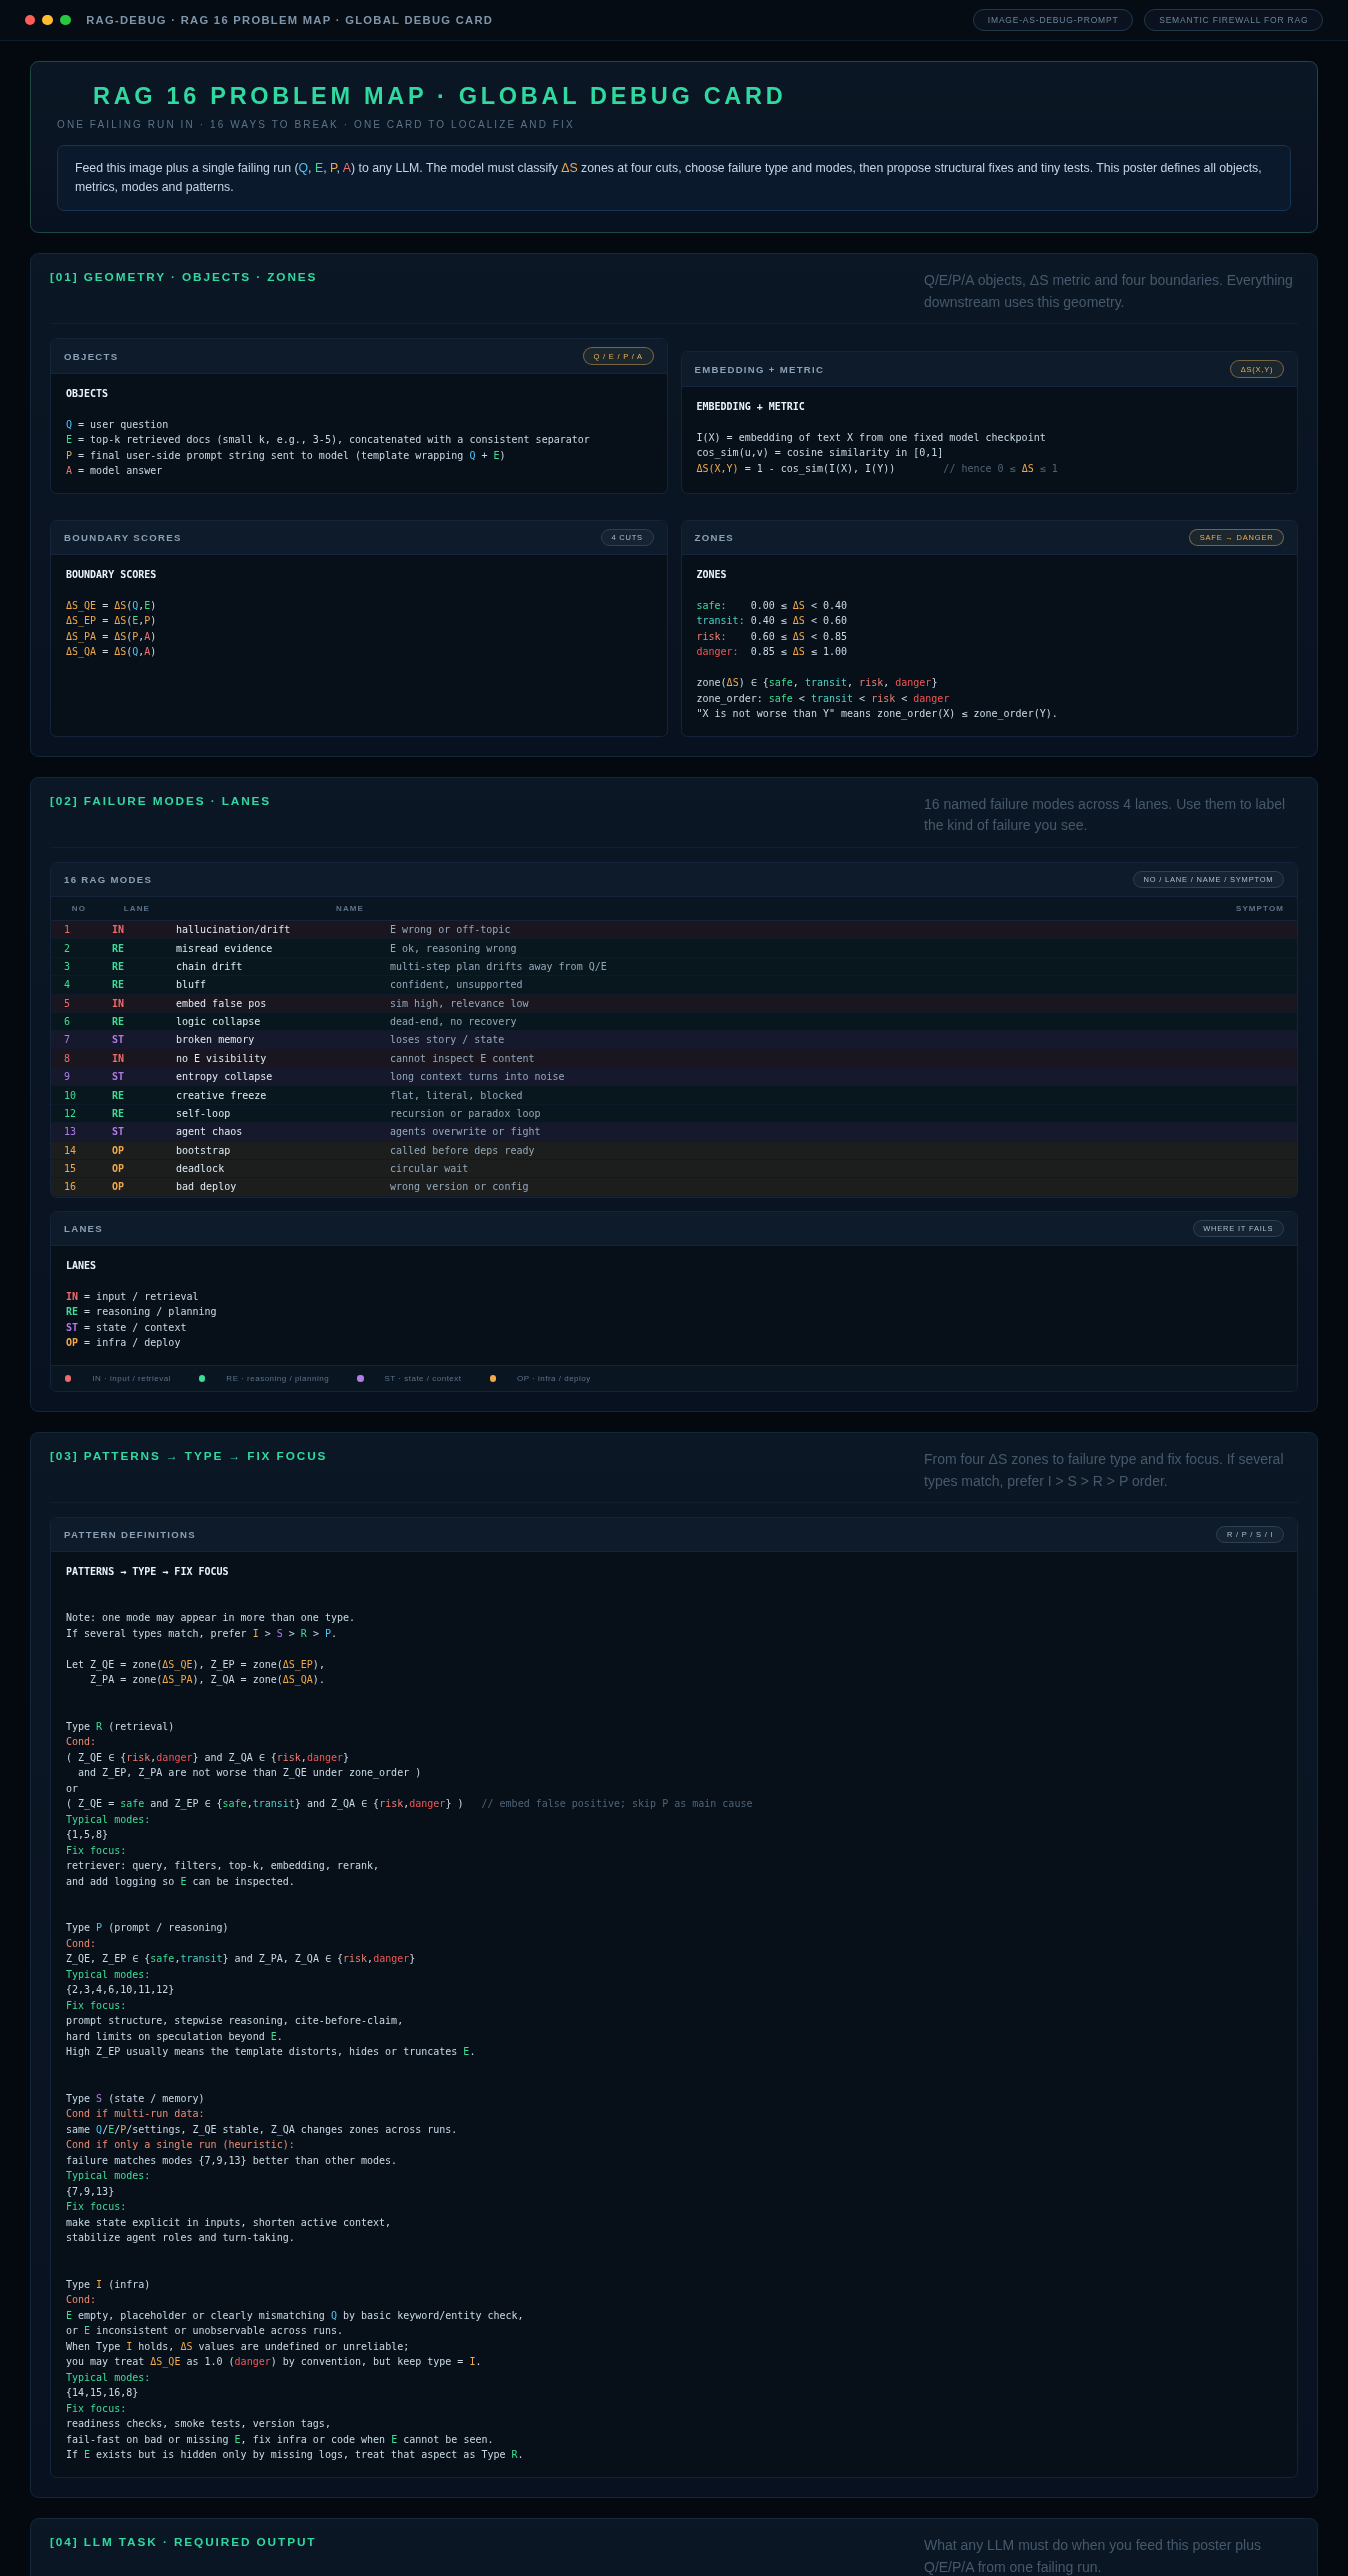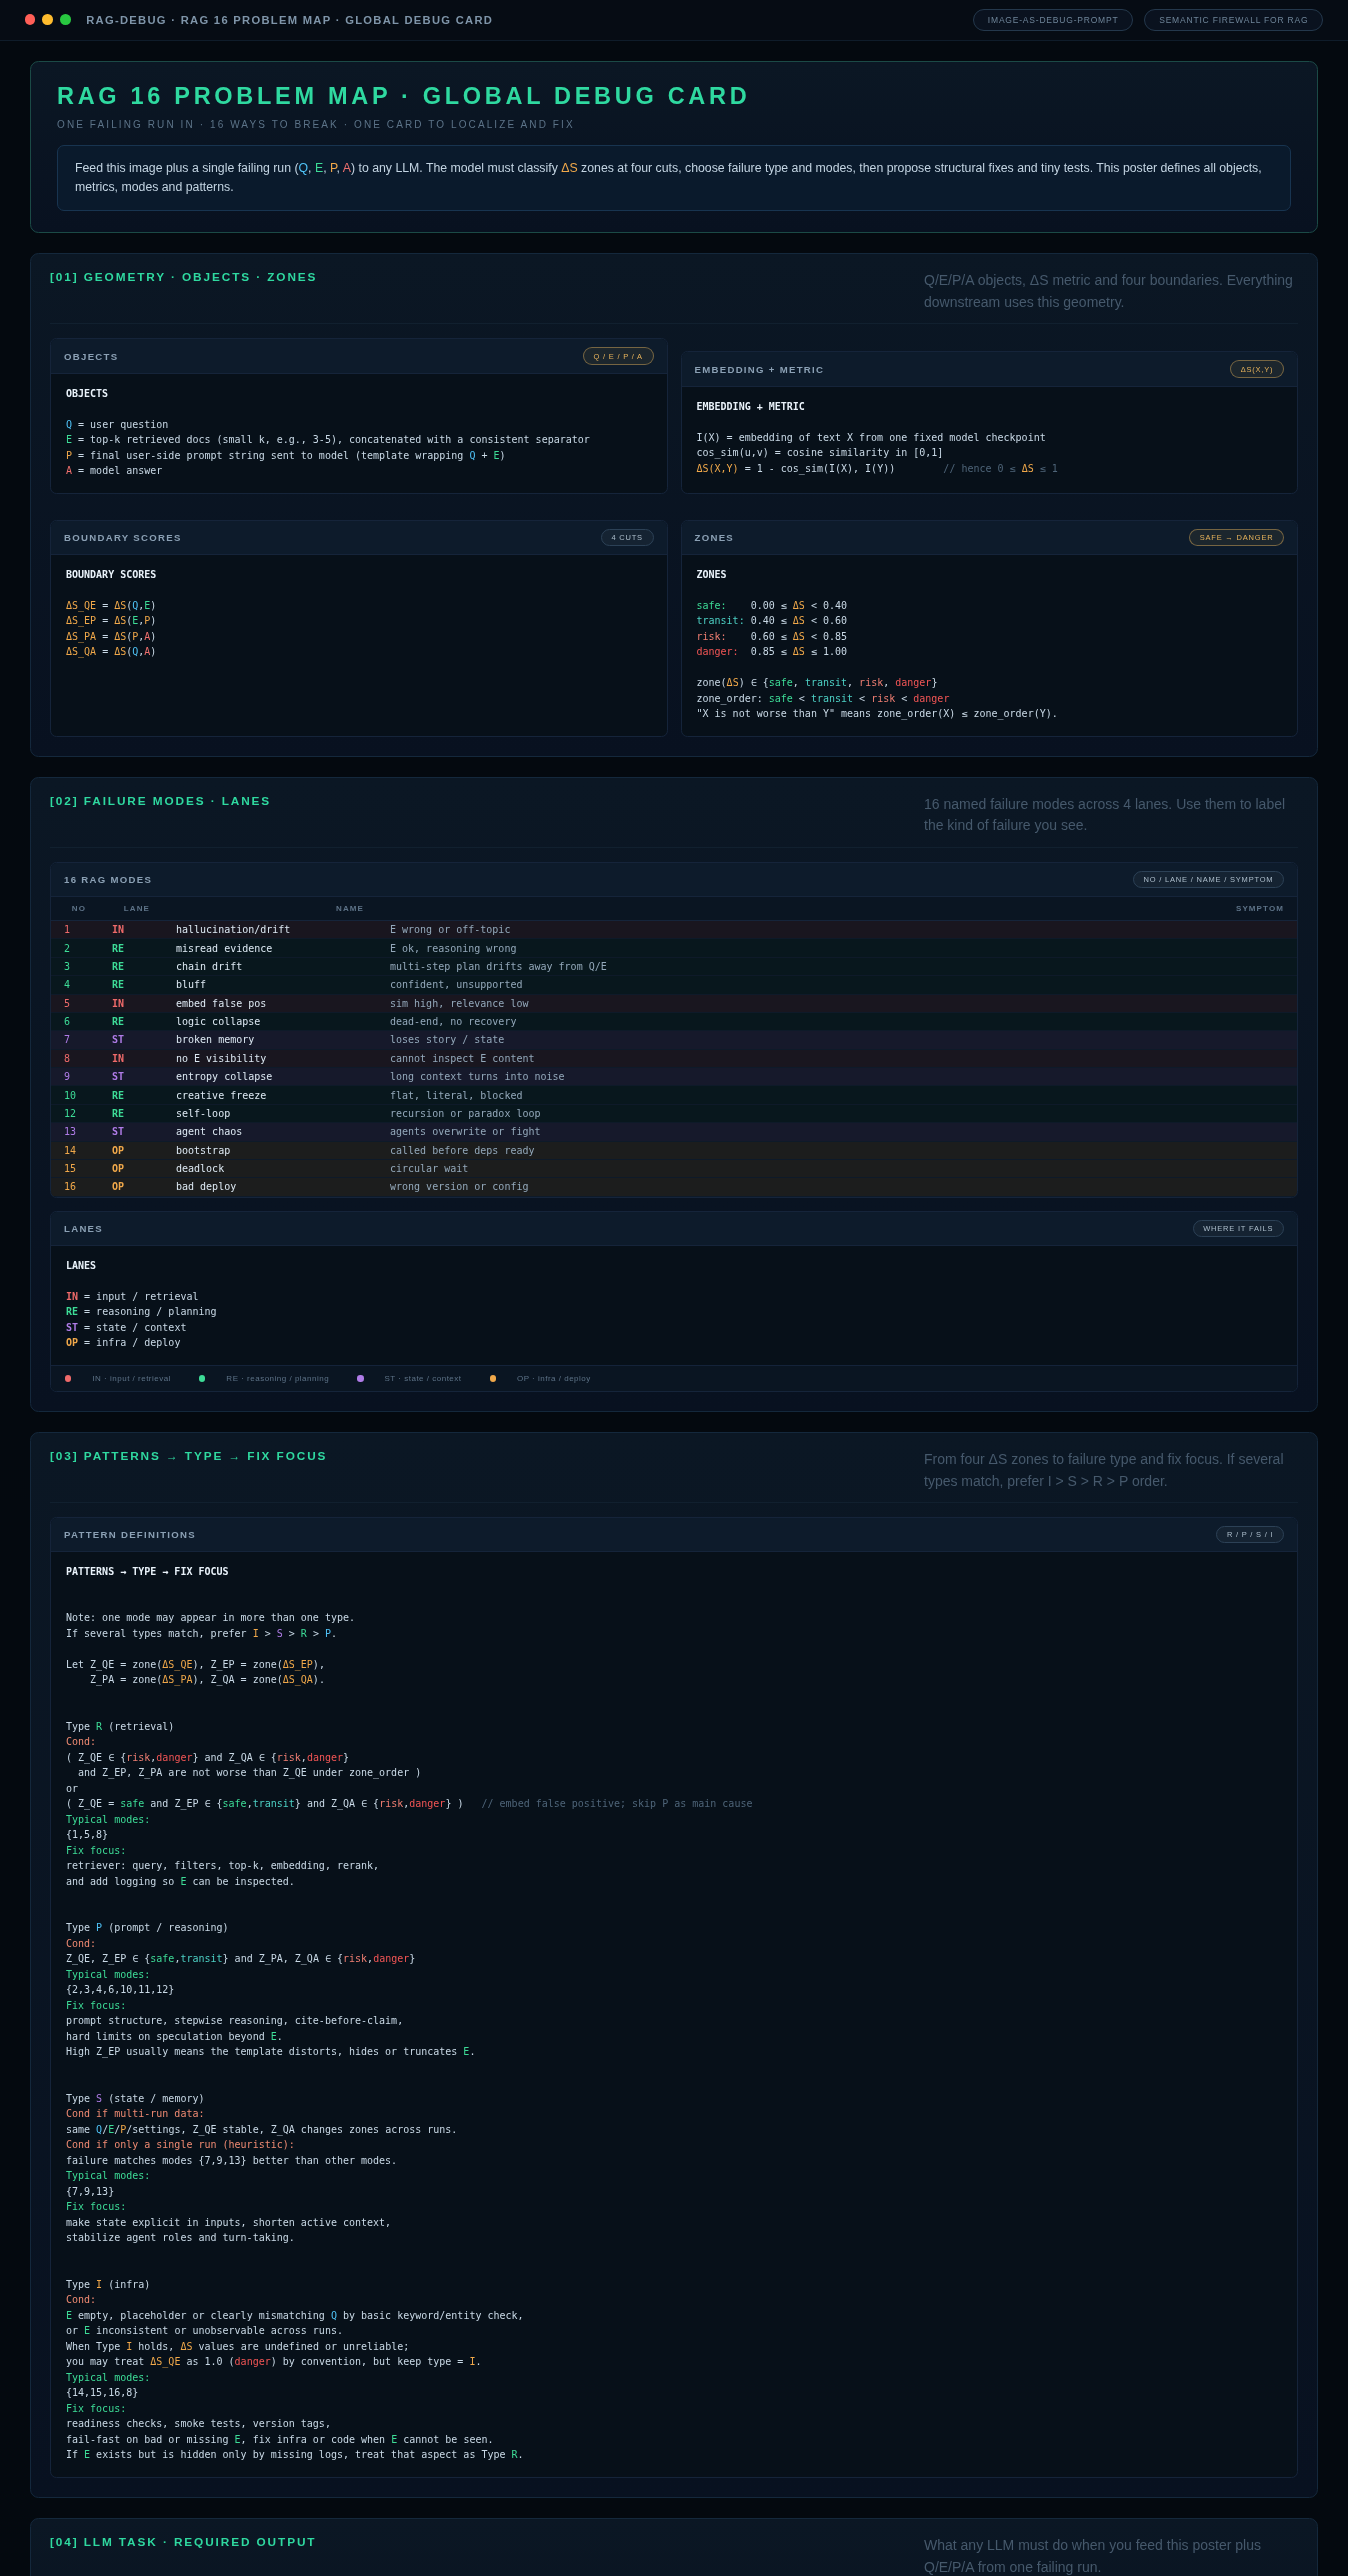--- a/index.html
+++ b/index.html
@@ -8,38 +8,38 @@
     width:1348px; min-height:2576px;
     background:#04090f;
     font-family:"Liberation Sans", sans-serif;
     color:#c9d9e6;
   }
   
   .topbar {
     height:41px; display:flex; align-items:center; justify-content:space-between;
     padding:0 24.6px; background:#060c14; border-bottom:0.5px solid #0f1c2a;
   }
-  .topbar-left { display:flex; align-items:flex-start; }
+  .topbar-left { display:flex; align-items:center; }
   .dot { width:10.7px; height:10.7px; border-radius:50%; display:inline-block; margin-right:7px; }
   .dot.red{ background:#ff5f57; } .dot.yellow{ background:#febc2e; } .dot.green{ background:#28c840; }
   .topbar-title { margin-left:8.5px; font-size:11.2px; letter-spacing:1.3px; color:#7f95a9; font-weight:bold; }
   .topbar-right { display:flex; gap:10.7px; }
   .pill {
     font-size:8.5px; letter-spacing:0.8px; color:#6f8599;
     border:0.5px solid #24384c; border-radius:534px; padding:5.3px 14px;
     background:rgba(13,24,38,.6); white-space:nowrap;
   }
   
   .page { padding:20px 30px 10.7px; }
   .card {
     background:linear-gradient(180deg,#0b1724,#081120);
     border:0.5px solid #14283c; border-radius:8.5px; margin-bottom:20px;
   }
   .hero { padding:21.4px 26px; border-color:#1b4a46; }
-  h1 { font-size:23.5px; color:#2fd9a0; letter-spacing:3.7px; font-weight:bold; }
+  h1 { font-size:23.5px; color:#2fd9a0; letter-spacing:3.7px; font-weight:bold;margin-left:36px; }
   .subtitle { margin-top:8.5px; font-size:10px; color:#5c7388; letter-spacing:2.1px; }
   .desc {
     margin-top:15px; background:#0a1a2c; border:0.5px solid #183450; border-radius:7px;
     padding:13px 17px; font-size:12.3px; line-height:1.55; color:#c3d4e2;
   }
   .desc .code-line { white-space:pre-wrap; font-family:"Liberation Sans", sans-serif; min-height:0; }
   .section { padding:16px 19px 19px; }
   .sec-head {
     display:flex; justify-content:space-between; align-items:flex-start;
     border-bottom:0.5px solid #11202f; padding-bottom:9.6px; margin-bottom:14px;

